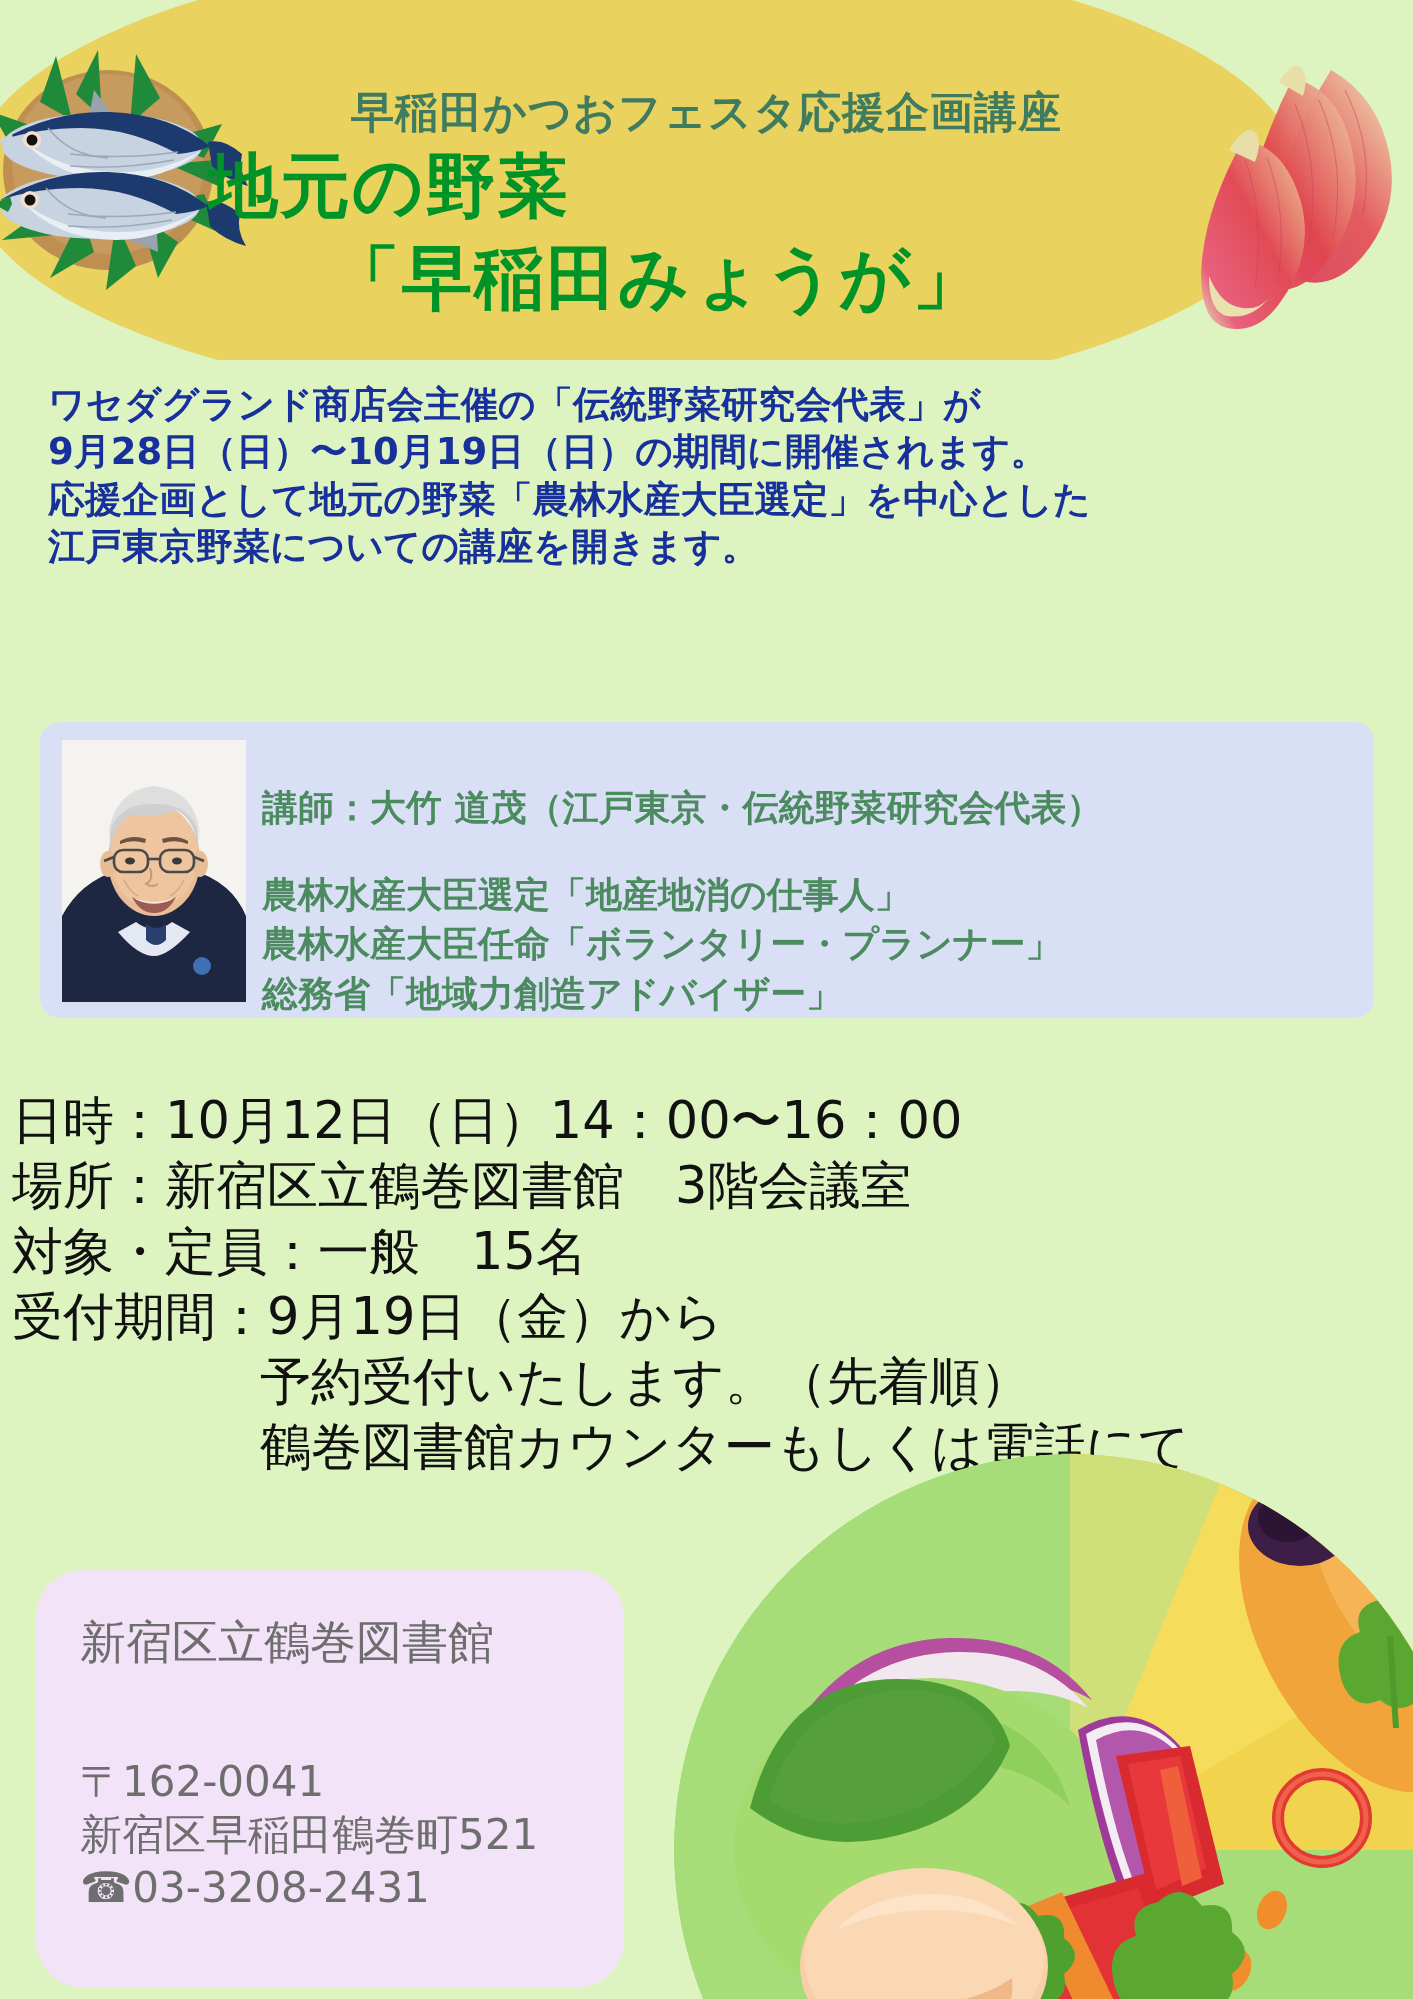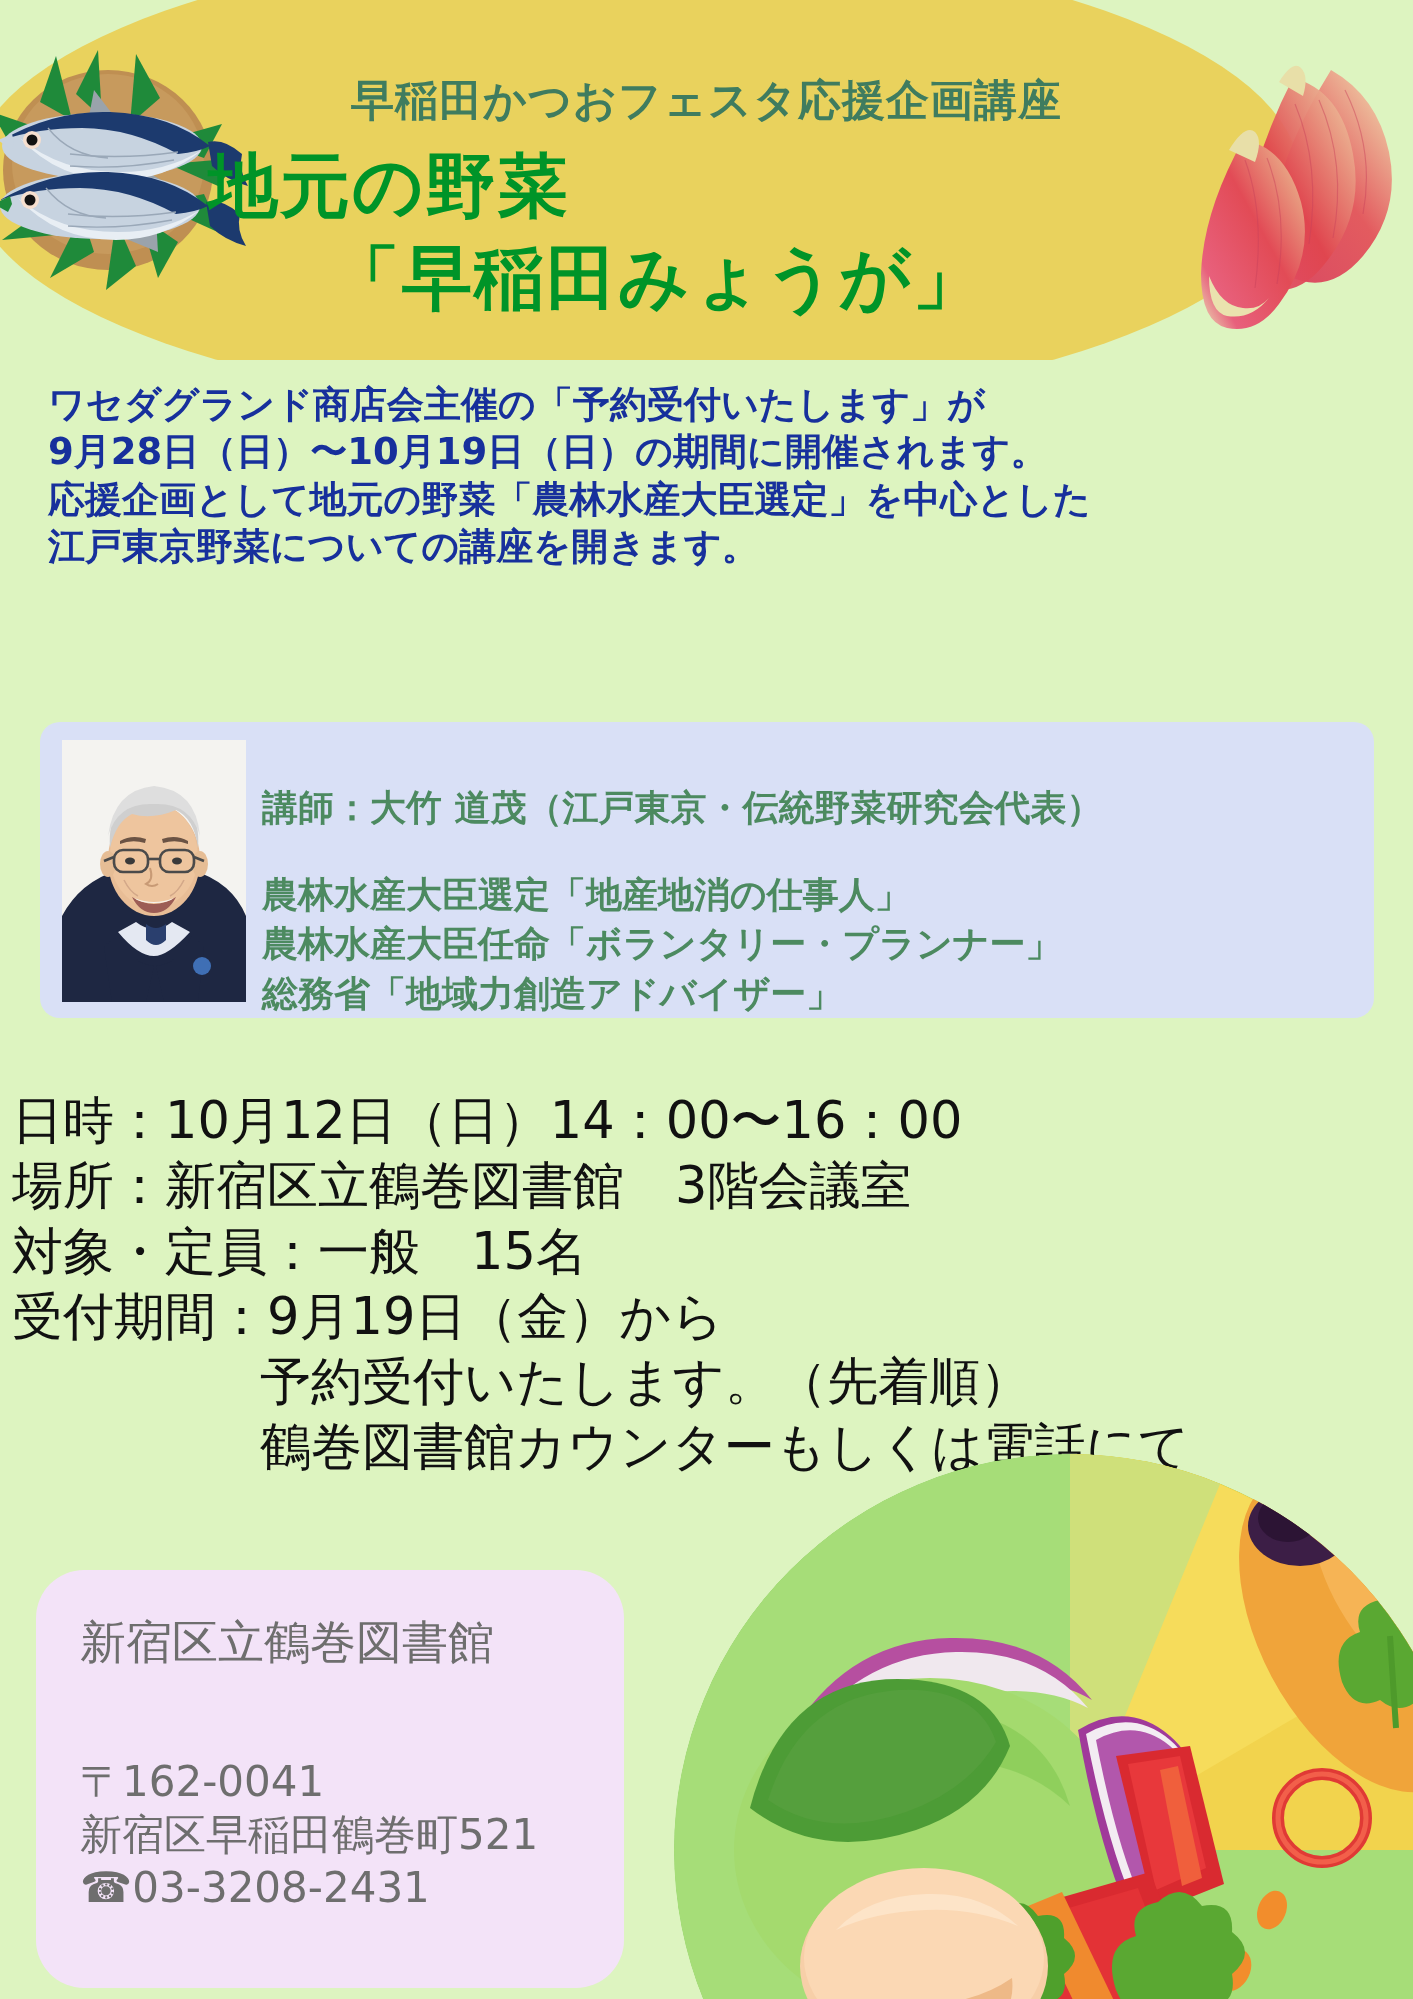--- a/index.html
+++ b/index.html
@@ -44,21 +44,21 @@
   }
   .myoga-art {
     position: absolute;
     left: 1183px;
     top: 8px;
     width: 240px;
     height: 340px;
   }
   .head-sub {
     position: absolute;
-    left: 0; top: 72px;
+    left: 0; top: 84px;
     width: 1413px;
     text-align: center;
     font-size: 43px;
     font-weight: bold;
     color: #3f7c5f;
     letter-spacing: 1px;
     white-space: nowrap;
   }
   .head-line1 {
     position: absolute;
@@ -268,21 +268,21 @@
         <path d="M162 82 q30 60 18 124"></path>
       </g>
     </svg>
 
     <div class="head-sub">早稲田かつおフェスタ応援企画講座</div>
     <div class="head-line1">地元の野菜</div>
     <div class="head-line2">「早稲田みょうが」</div>
   </div>
 
   <div class="intro">
-    <div>ワセダグランド商店会主催の「予約受付いたします」が</div>
+    <div>ワセダグランド商店会主催の「伝統野菜研究会代表」が</div>
     <div>9月28日（日）〜10月19日（日）の期間に開催されます。</div>
     <div>応援企画として地元の野菜「農林水産大臣選定」を中心とした</div>
     <div>江戸東京野菜についての講座を開きます。</div>
   </div>
 
   <div class="lecturer-box">
     <div class="portrait">
       <svg viewBox="0 0 184 262" width="184" height="262">
         <rect x="0" y="0" width="184" height="262" fill="#f4f3f0"></rect>
         <path d="M0 176 q18 -34 56 -46 q26 -8 36 -8 q12 0 38 8 q40 12 54 46 l0 86 l-184 0 Z" fill="#1e2742"></path>

